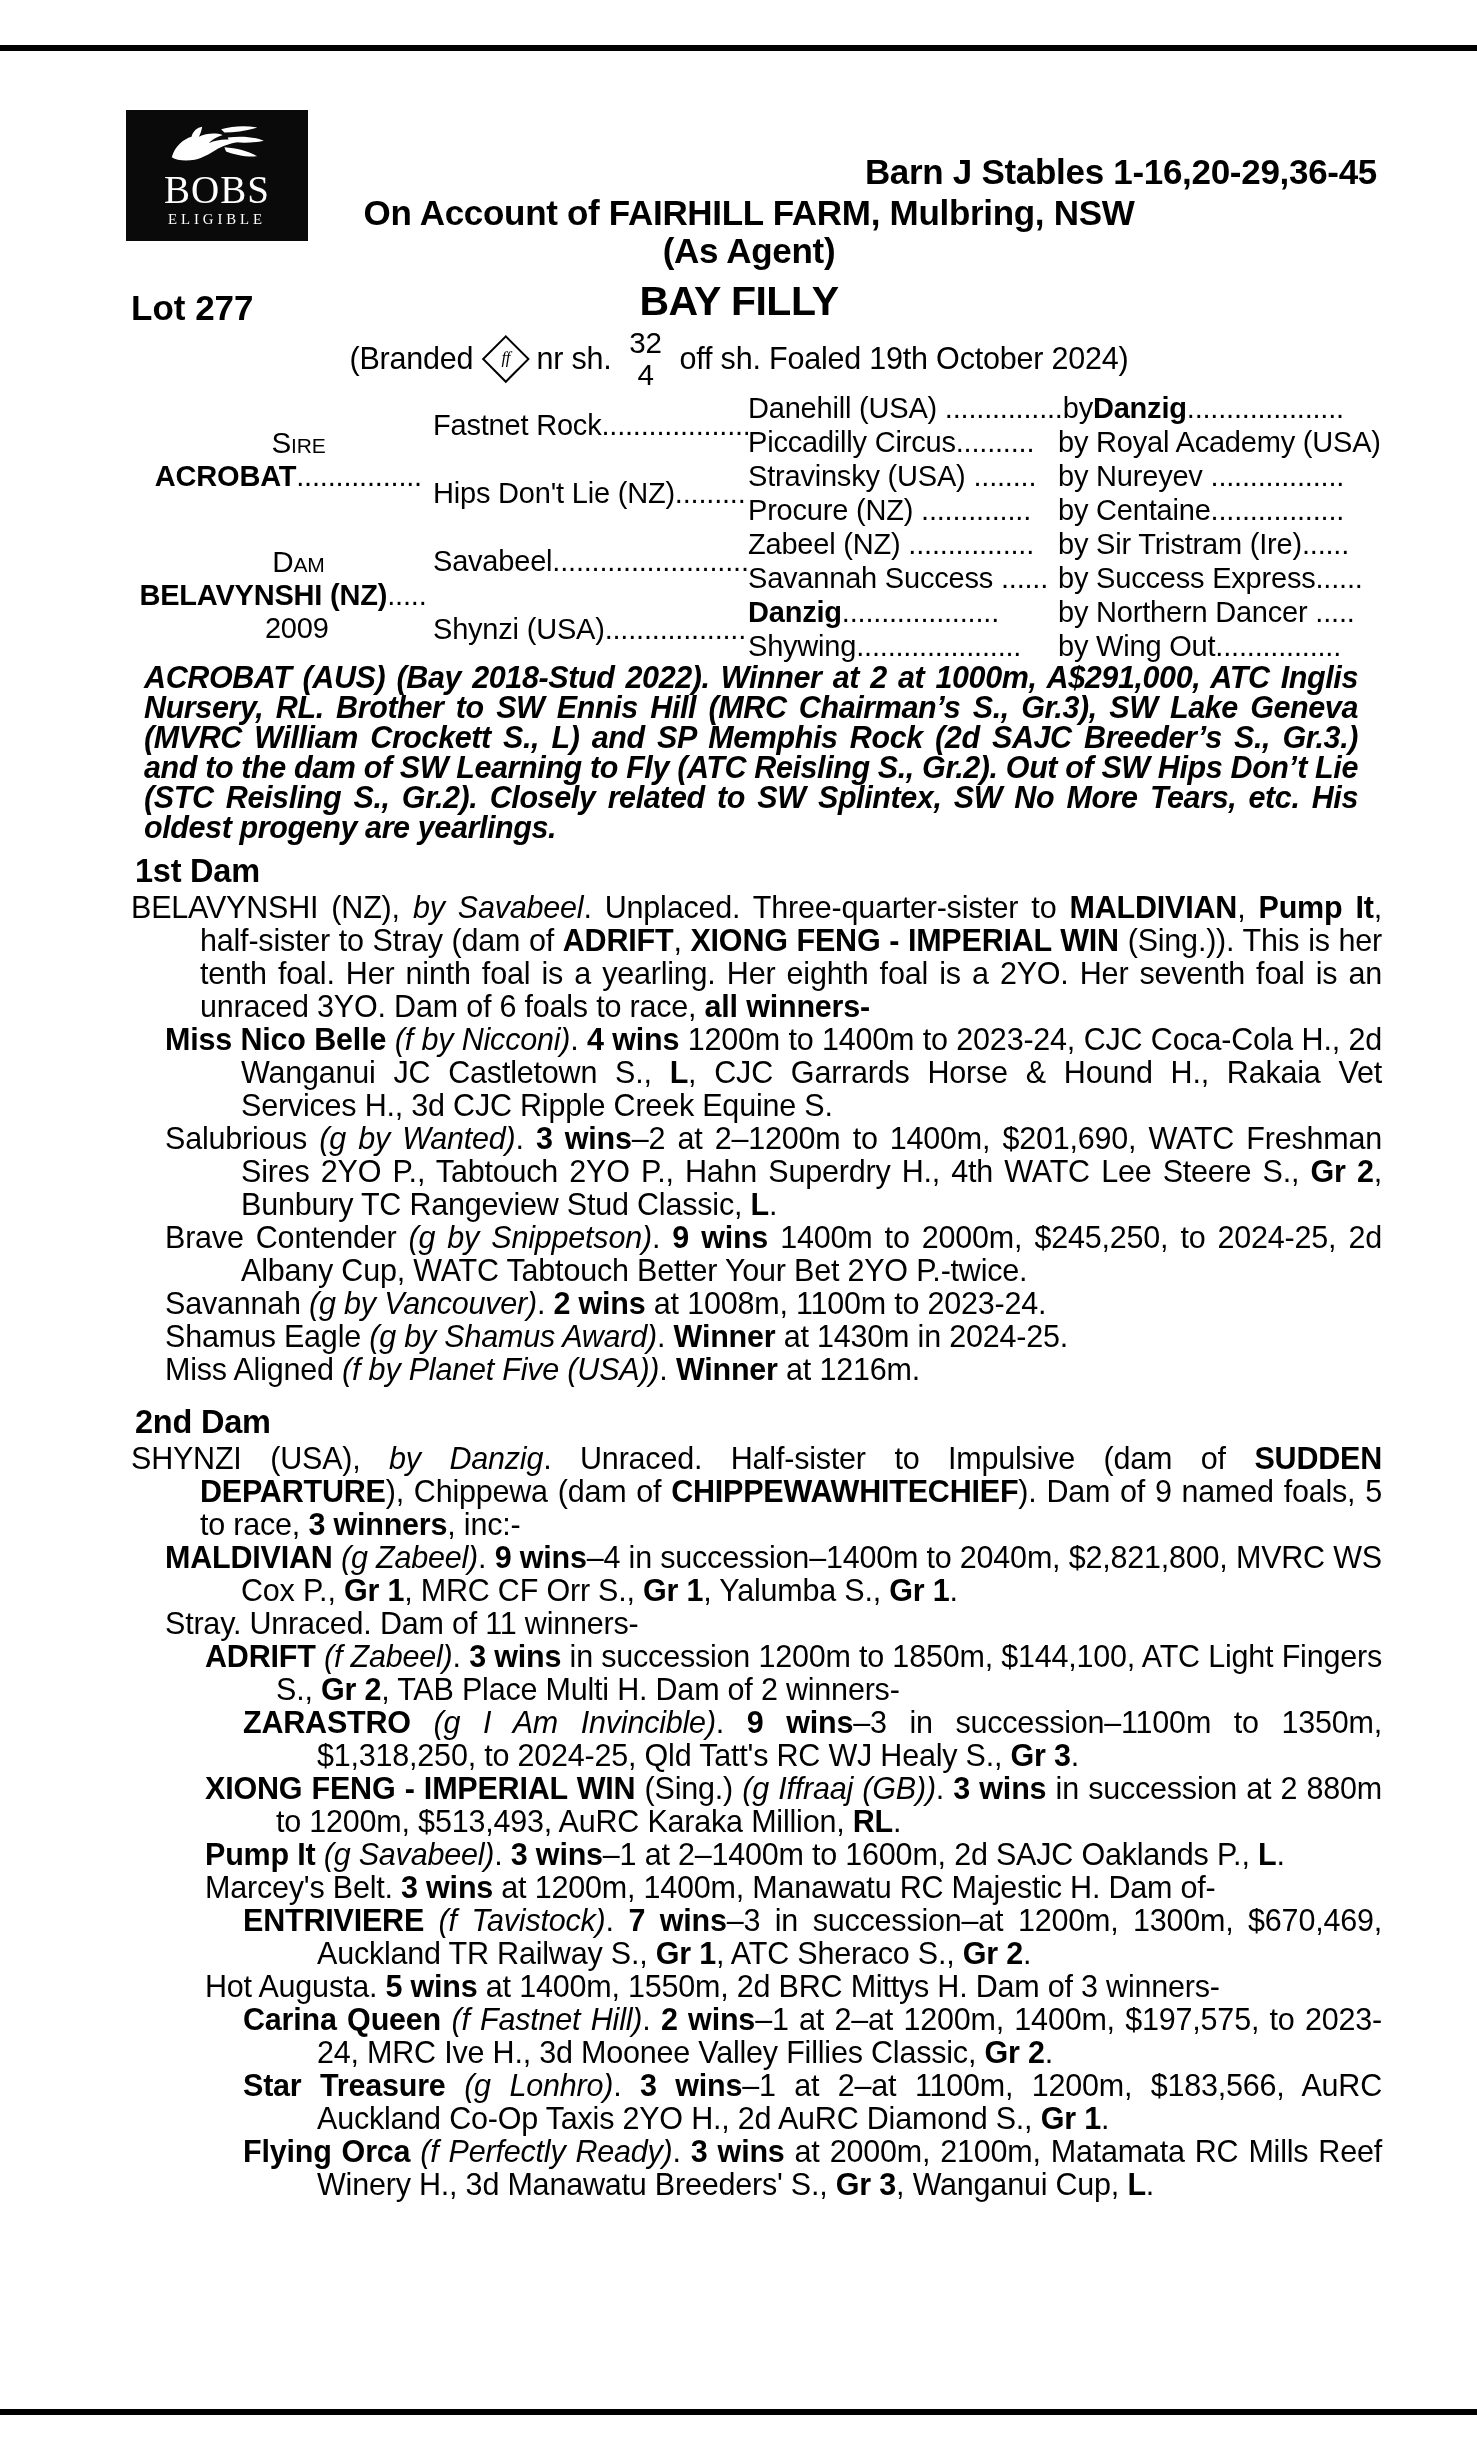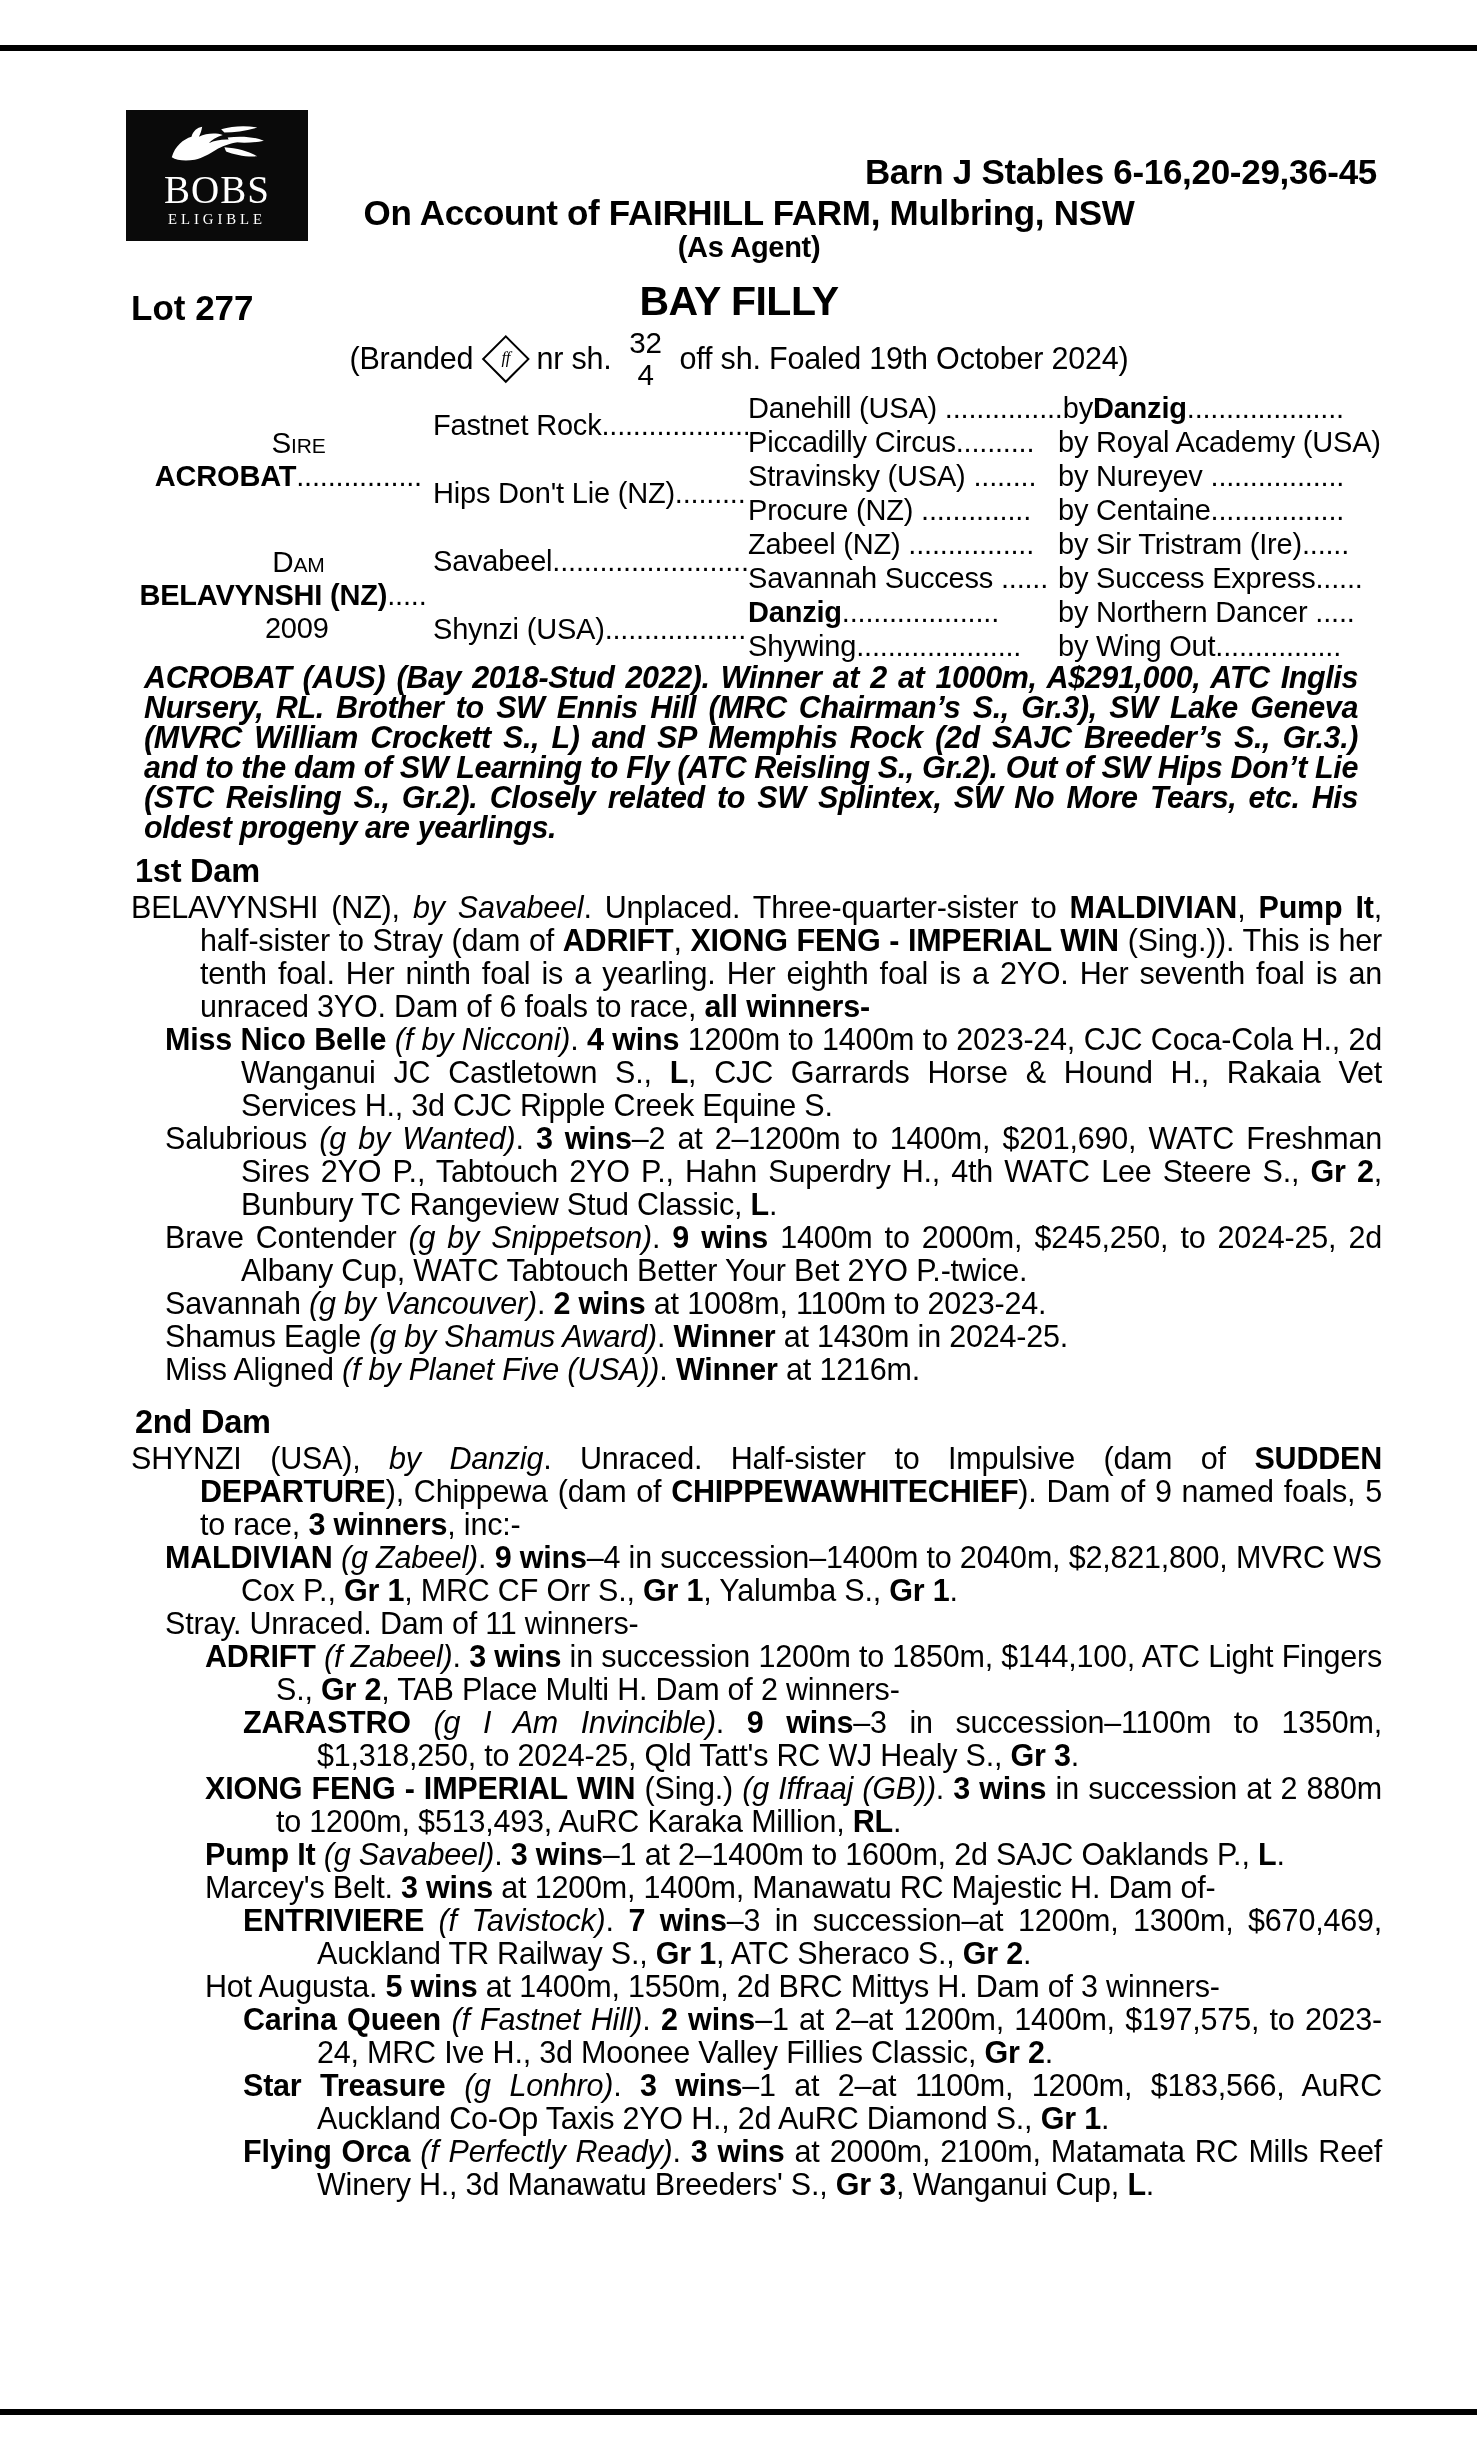--- a/index.html
+++ b/index.html
@@ -12,21 +12,21 @@
   
   .logo{position:absolute;left:126px;top:110px;width:182px;height:131px;background:#0a0a0a;
         display:flex;flex-direction:column;align-items:center;justify-content:center;}
   .logo svg{width:148px;height:51px;display:block;margin-bottom:-2px;}
   .logo-title{font-family:"Liberation Serif",serif;color:#fff;font-size:39px;line-height:1;letter-spacing:1px;}
   .logo-sub{font-family:"Liberation Serif",serif;color:#fff;font-size:14.8px;letter-spacing:3.9px;line-height:1.4;}
 
   
   .barn-line{position:absolute;left:128px;right:101px;top:152px;text-align:right;font-weight:700;font-size:35px;letter-spacing:-0.3px;}
   .account-line{position:absolute;left:128px;right:108px;top:193px;text-align:center;font-weight:700;font-size:35px;letter-spacing:-0.3px;}
-  .agent-line{position:absolute;left:128px;right:108px;top:231px;text-align:center;font-weight:700;font-size:29px;letter-spacing:-0.3px;}
+  .agent-line{position:absolute;left:128px;right:108px;top:231px;text-align:center;font-weight:700;font-size:35px;letter-spacing:-0.3px;}
   .lot-label{position:absolute;left:131px;top:288px;font-weight:700;font-size:35px;}
   .horse-title{position:absolute;left:128px;right:128px;top:278px;text-align:center;font-weight:700;font-size:41px;letter-spacing:-0.5px;}
   .branded-line{position:absolute;left:128px;right:128px;top:323px;height:71px;display:flex;
                 justify-content:center;align-items:center;font-size:30.5px;letter-spacing:-0.2px;}
   .brand-diamond{width:29.6px;height:29.6px;border:2.5px solid #000;transform:rotate(45deg);
                  display:flex;align-items:center;justify-content:center;margin:0 13.8px 0 15.8px;flex:none;}
   .brand-diamond span{transform:rotate(-45deg);font-family:"Liberation Serif",serif;font-style:italic;font-size:16.7px;line-height:1;}
   .brand-frac{display:inline-flex;flex-direction:column;align-items:center;line-height:1.05;font-size:29.6px;margin:0 17.7px;}
 
   
@@ -66,21 +66,21 @@
         <path d="M10 44 C14 30 24 22 34 19 C36 12 41 8 47 7 C46 12 45 16 43 19 C52 15 63 14 72 17 C64 20 58 23 55 27 C66 22 80 21 92 25 C80 28 70 31 64 35 C56 40 48 45 38 47 C27 49 16 48 10 44 Z" fill="#ffffff"></path>
         <path d="M70 10 C84 6 100 5 114 8 C100 12 86 14 74 14 Z" fill="#ffffff"></path>
         <path d="M78 20 C94 18 110 19 122 24 C108 27 92 27 80 25 Z" fill="#ffffff"></path>
         <path d="M74 32 C90 33 104 37 114 43 C100 44 86 41 76 37 Z" fill="#ffffff"></path>
       </svg>
     </span>
     <span class="logo-title">BOBS</span>
     <span class="logo-sub">ELIGIBLE</span>
   </div>
 
-  <div class="barn-line">Barn J Stables 6-16,20-29,36-45</div>
+  <div class="barn-line">Barn J Stables 1-16,20-29,36-45</div>
   <div class="account-line">On Account of FAIRHILL FARM, Mulbring, NSW</div>
   <div class="agent-line">(As Agent)</div>
 
   <div class="lot-label">Lot 277</div>
   <div class="horse-title">BAY FILLY</div>
 
   <div class="branded-line">
     <span>(Branded</span>
     <span class="brand-diamond">
         <span>ff</span>

